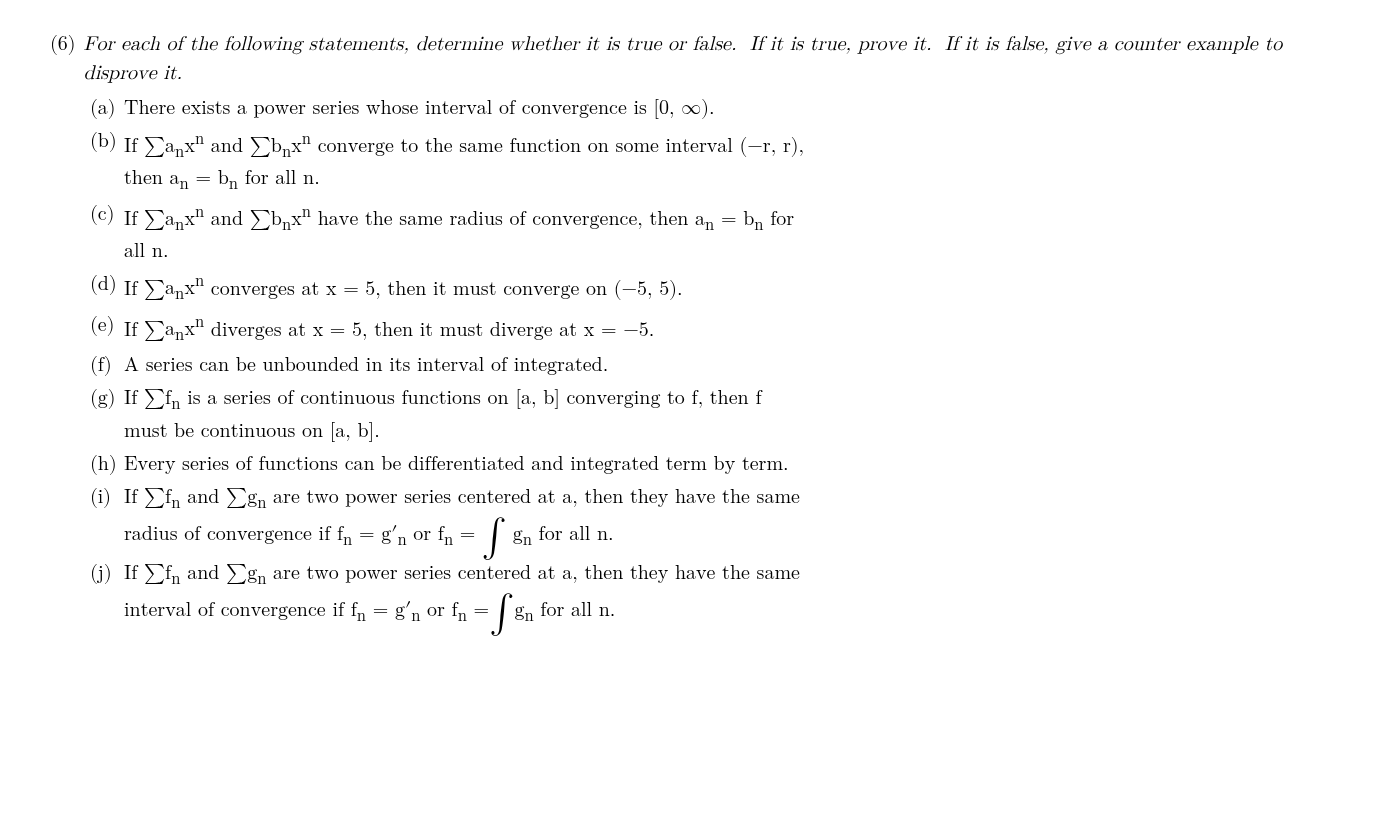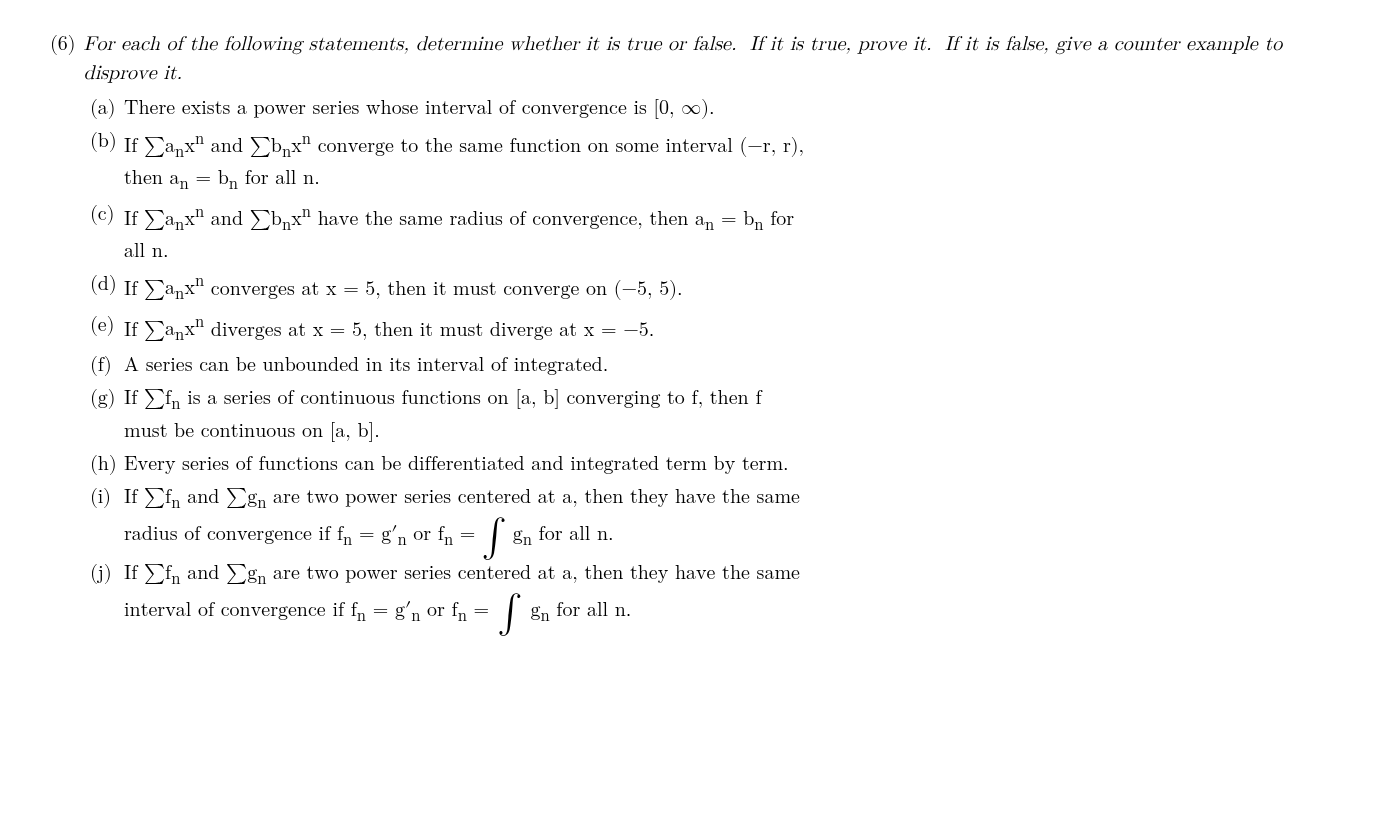--- a/index.html
+++ b/index.html
@@ -132,21 +132,21 @@
         <span style="font-size:38px; line-height:1; font-style:normal;">∫</span>
         <span><span class="math">g<sub>n</sub></span> for all <span class="math">n</span>.</span>
       </div>
     </div>
   </div>
 
   <div class="subproblem">
     <span class="subproblem-label">(j)</span>
     <div class="subproblem-text">
       If ∑<span class="math">f<sub>n</sub></span> and ∑<span class="math">g<sub>n</sub></span> are two power series centered at <span class="math">a</span>, then they have the same<br>
-      <div style="display:flex; align-items:center; gap:8px; margin-top:2px; flex-wrap:nowrap;">
+      <div style="display:flex; align-items:center; gap:0; margin-top:2px; flex-wrap:nowrap;">
         <span>interval of convergence if <span class="math">f<sub>n</sub></span> = <span class="math">g′<sub>n</sub></span> or <span class="math">f<sub>n</sub></span> =</span>
         <span style="font-size:38px; line-height:1; font-style:normal;">∫</span>
         <span><span class="math">g<sub>n</sub></span> for all <span class="math">n</span>.</span>
       </div>
     </div>
   </div>
 
 </div>
 
 </body></html>

